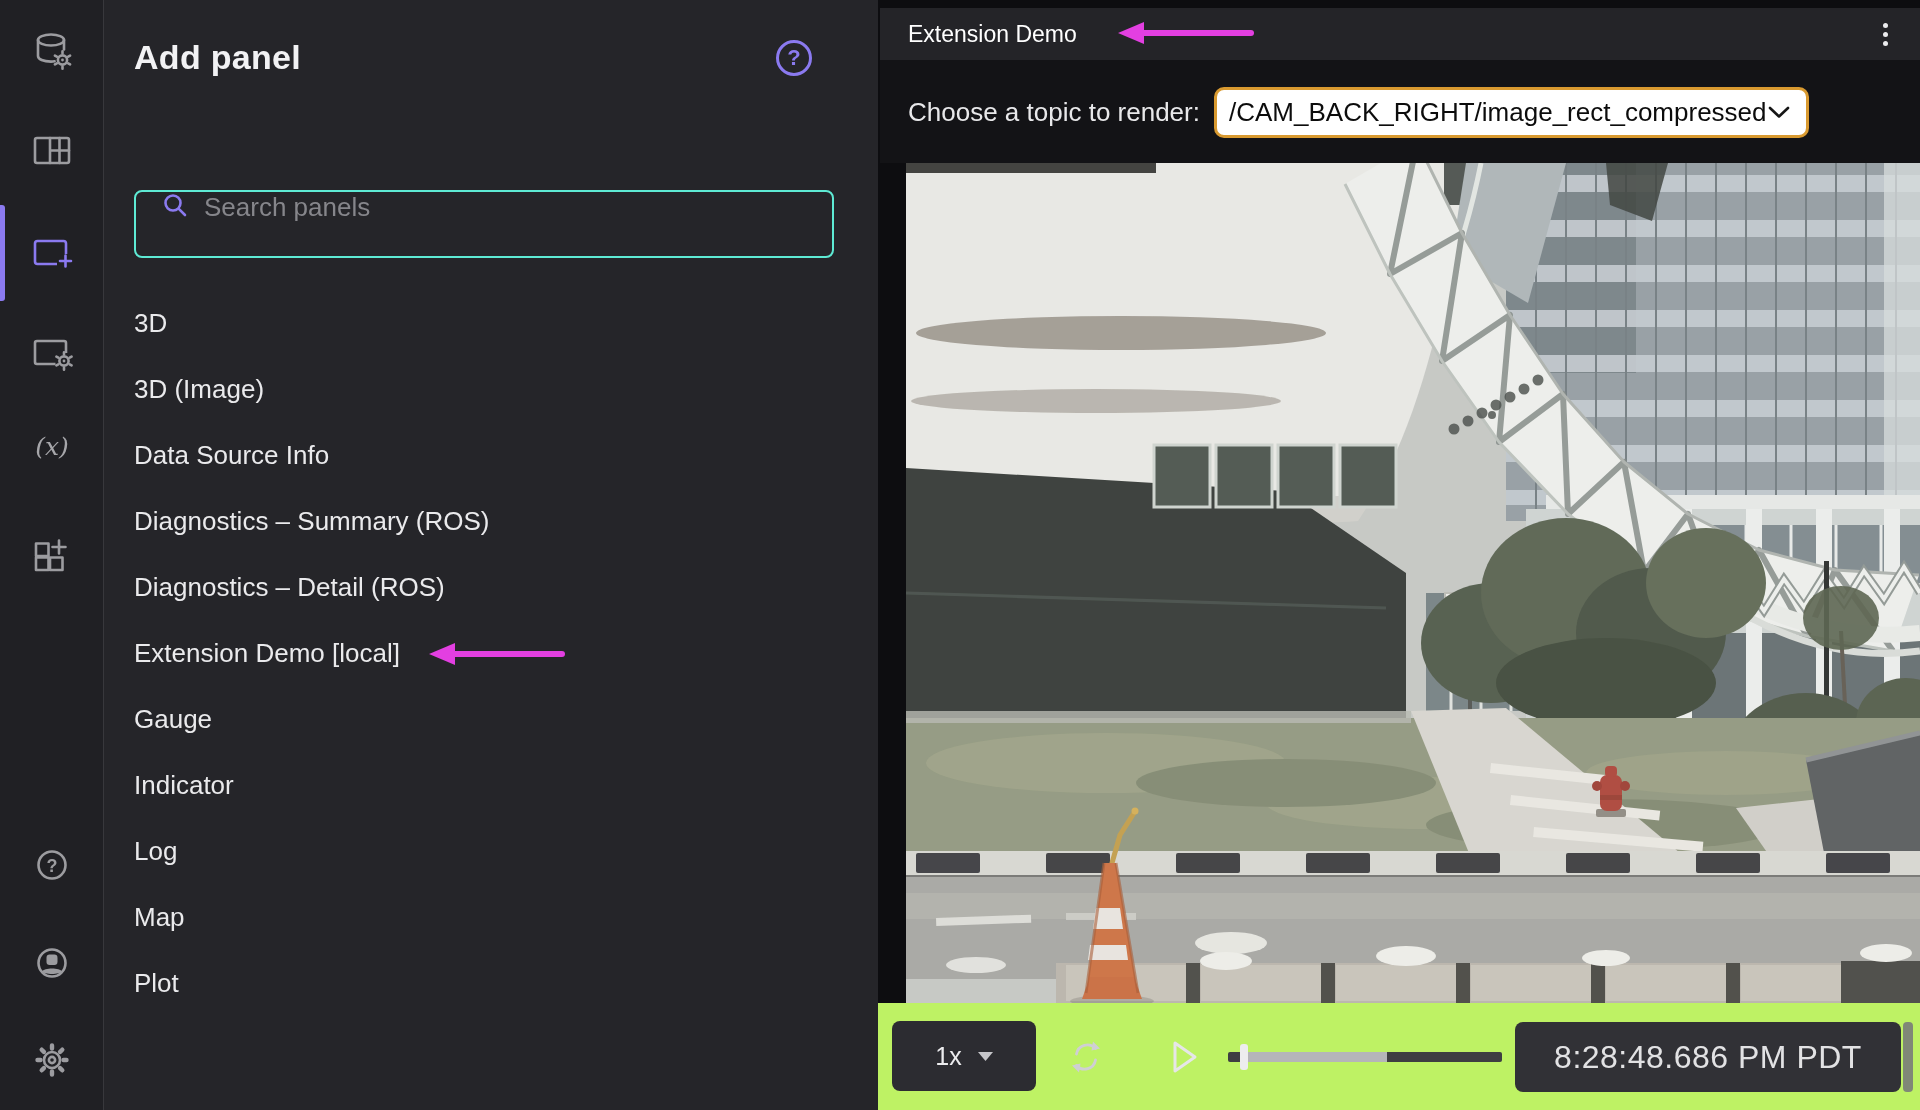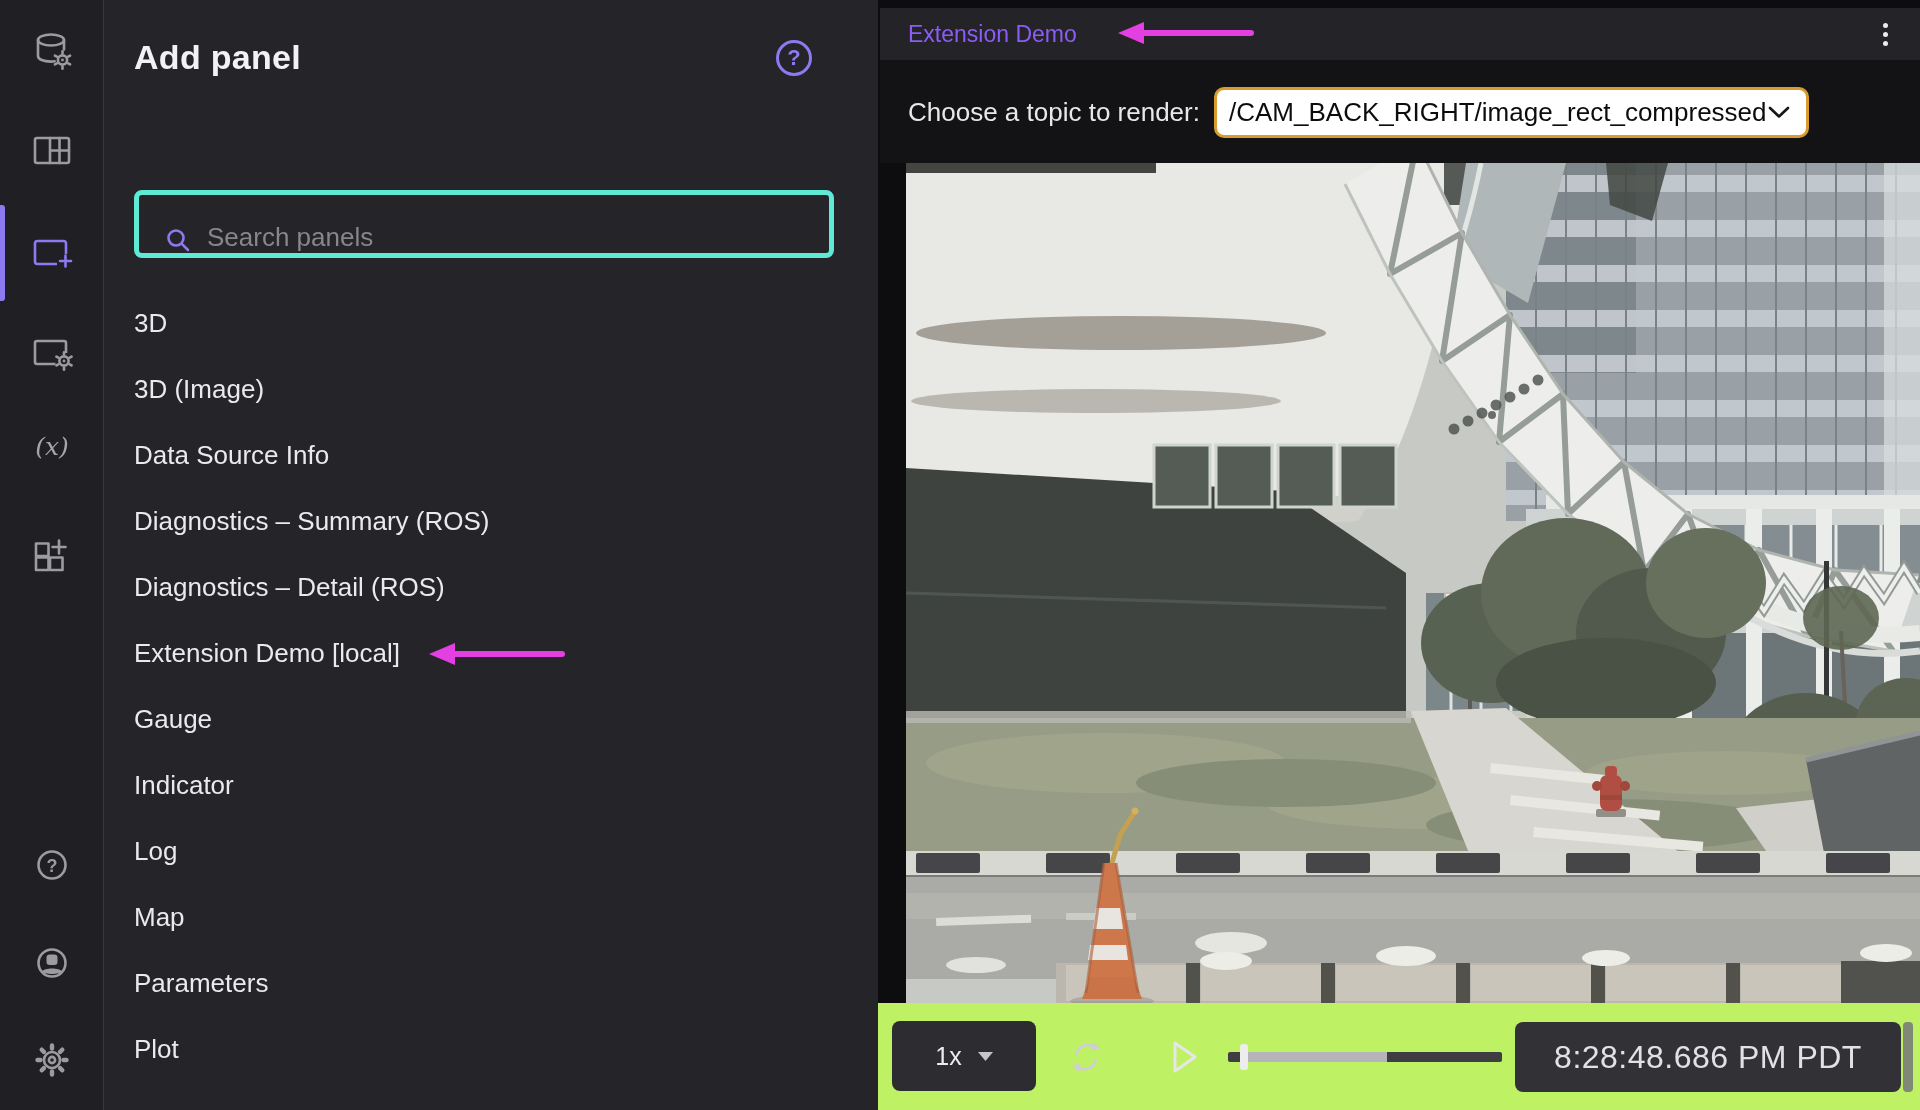--- a/index.html
+++ b/index.html
@@ -19,31 +19,31 @@
   .sidebar{position:absolute;left:0;top:0;bottom:0;width:104px;background:var(--sidebar-bg);border-right:1px solid #38383c;}
   .rail-btn{position:absolute;left:29px;width:46px;height:46px;display:flex;align-items:center;justify-content:center;cursor:pointer;}
   .rail-btn svg{stroke:#9c9ca0;fill:none;stroke-width:2.6;stroke-linecap:round;stroke-linejoin:round;}
   .rail-btn.active svg{stroke:var(--accent);}
   .active-bar{position:absolute;left:0;top:205px;width:5px;height:96px;background:var(--accent);border-radius:0 3px 3px 0;}
 
   
   .add-panel{position:absolute;left:104px;top:0;bottom:0;width:774px;background:var(--panel-bg);}
   .ap-title{position:absolute;left:30px;top:38px;font-size:34px;font-weight:700;color:#f2f2f4;letter-spacing:.3px;}
   .ap-help{position:absolute;left:672px;top:40px;width:36px;height:36px;border:3px solid var(--accent);border-radius:50%;color:var(--accent);font-size:22px;font-weight:700;display:flex;align-items:center;justify-content:center;cursor:pointer;}
-  .ap-search{position:absolute;left:30px;top:190px;width:700px;height:68px;border:5px solid #5eead4;border-radius:8px;display:flex;align-items:flex-end;gap:16px;padding-left:26px;}
+  .ap-search{position:absolute;left:30px;top:190px;width:700px;height:68px;border:2px solid #5eead4;border-radius:8px;display:flex;align-items:flex-start;gap:16px;padding-left:26px;}
   .ap-search input{background:transparent;border:none;outline:none;font-size:26px;color:#e8e8ea;width:560px;font-family:inherit;}
   .ap-search input::placeholder{color:#86868b;}
   .ap-list{position:absolute;left:0;top:290px;right:0;bottom:0;overflow:hidden;list-style:none;}
   .ap-item{height:66px;display:flex;align-items:center;padding-left:30px;font-size:26px;color:#eaeaec;cursor:pointer;}
   .annot-arrow{position:absolute;pointer-events:none;}
 
   
   .right{position:absolute;left:878px;top:0;right:0;bottom:0;background:var(--right-bg);}
   .r-header{position:absolute;left:2px;top:8px;right:0;height:52px;background:#242428;}
-  .r-title{position:absolute;left:28px;top:13px;font-size:23px;color:#8b5cf6;}
+  .r-title{position:absolute;left:28px;top:13px;font-size:23px;color:#ffffff;}
   .kebab{position:absolute;right:20px;top:11px;width:30px;height:30px;display:flex;flex-direction:column;align-items:center;justify-content:center;gap:4px;cursor:pointer;}
   .kebab i{width:5px;height:5px;border-radius:50%;background:#ececee;}
   .r-topic{position:absolute;left:2px;top:60px;right:0;height:103px;background:var(--deep-bg);}
   .topic-label{position:absolute;left:28px;top:37px;font-size:26px;color:#e8e8ea;}
   .topic-select{position:absolute;left:334px;top:27px;width:595px;height:51px;background:#ffffff;border:3.5px solid var(--select-border);border-radius:10px;display:flex;align-items:center;justify-content:space-between;padding:0 16px 0 12px;cursor:pointer;}
   .topic-select .val{font-size:26px;color:#0c0c0c;white-space:nowrap;}
   .r-image{position:absolute;left:28px;top:163px;width:1014px;height:840px;background:#9a9a96;overflow:hidden;}
   .r-image svg{display:block;filter:blur(.5px) saturate(.92);}
 
   
@@ -156,21 +156,20 @@
     <li class="ap-item">3D</li>
     <li class="ap-item">3D (Image)</li>
     <li class="ap-item">Data Source Info</li>
     <li class="ap-item">Diagnostics – Summary (ROS)</li>
     <li class="ap-item">Diagnostics – Detail (ROS)</li>
     <li class="ap-item">Extension Demo [local]</li>
     <li class="ap-item">Gauge</li>
     <li class="ap-item">Indicator</li>
     <li class="ap-item">Log</li>
     <li class="ap-item">Map</li>
-    <li class="ap-item">Parameters</li>
     <li class="ap-item">Plot</li>
   </ul>
 
   <svg class="annot-arrow" style="left:325px;top:640px" width="136" height="28" viewBox="0 0 136 28">
     <rect x="22" y="11" width="114" height="6" rx="3" style="fill:var(--magenta)"></rect>
     <polygon points="0,14 26,3 26,25" style="fill:var(--magenta)"></polygon>
   </svg>
 </section>
 
 <main class="right">

